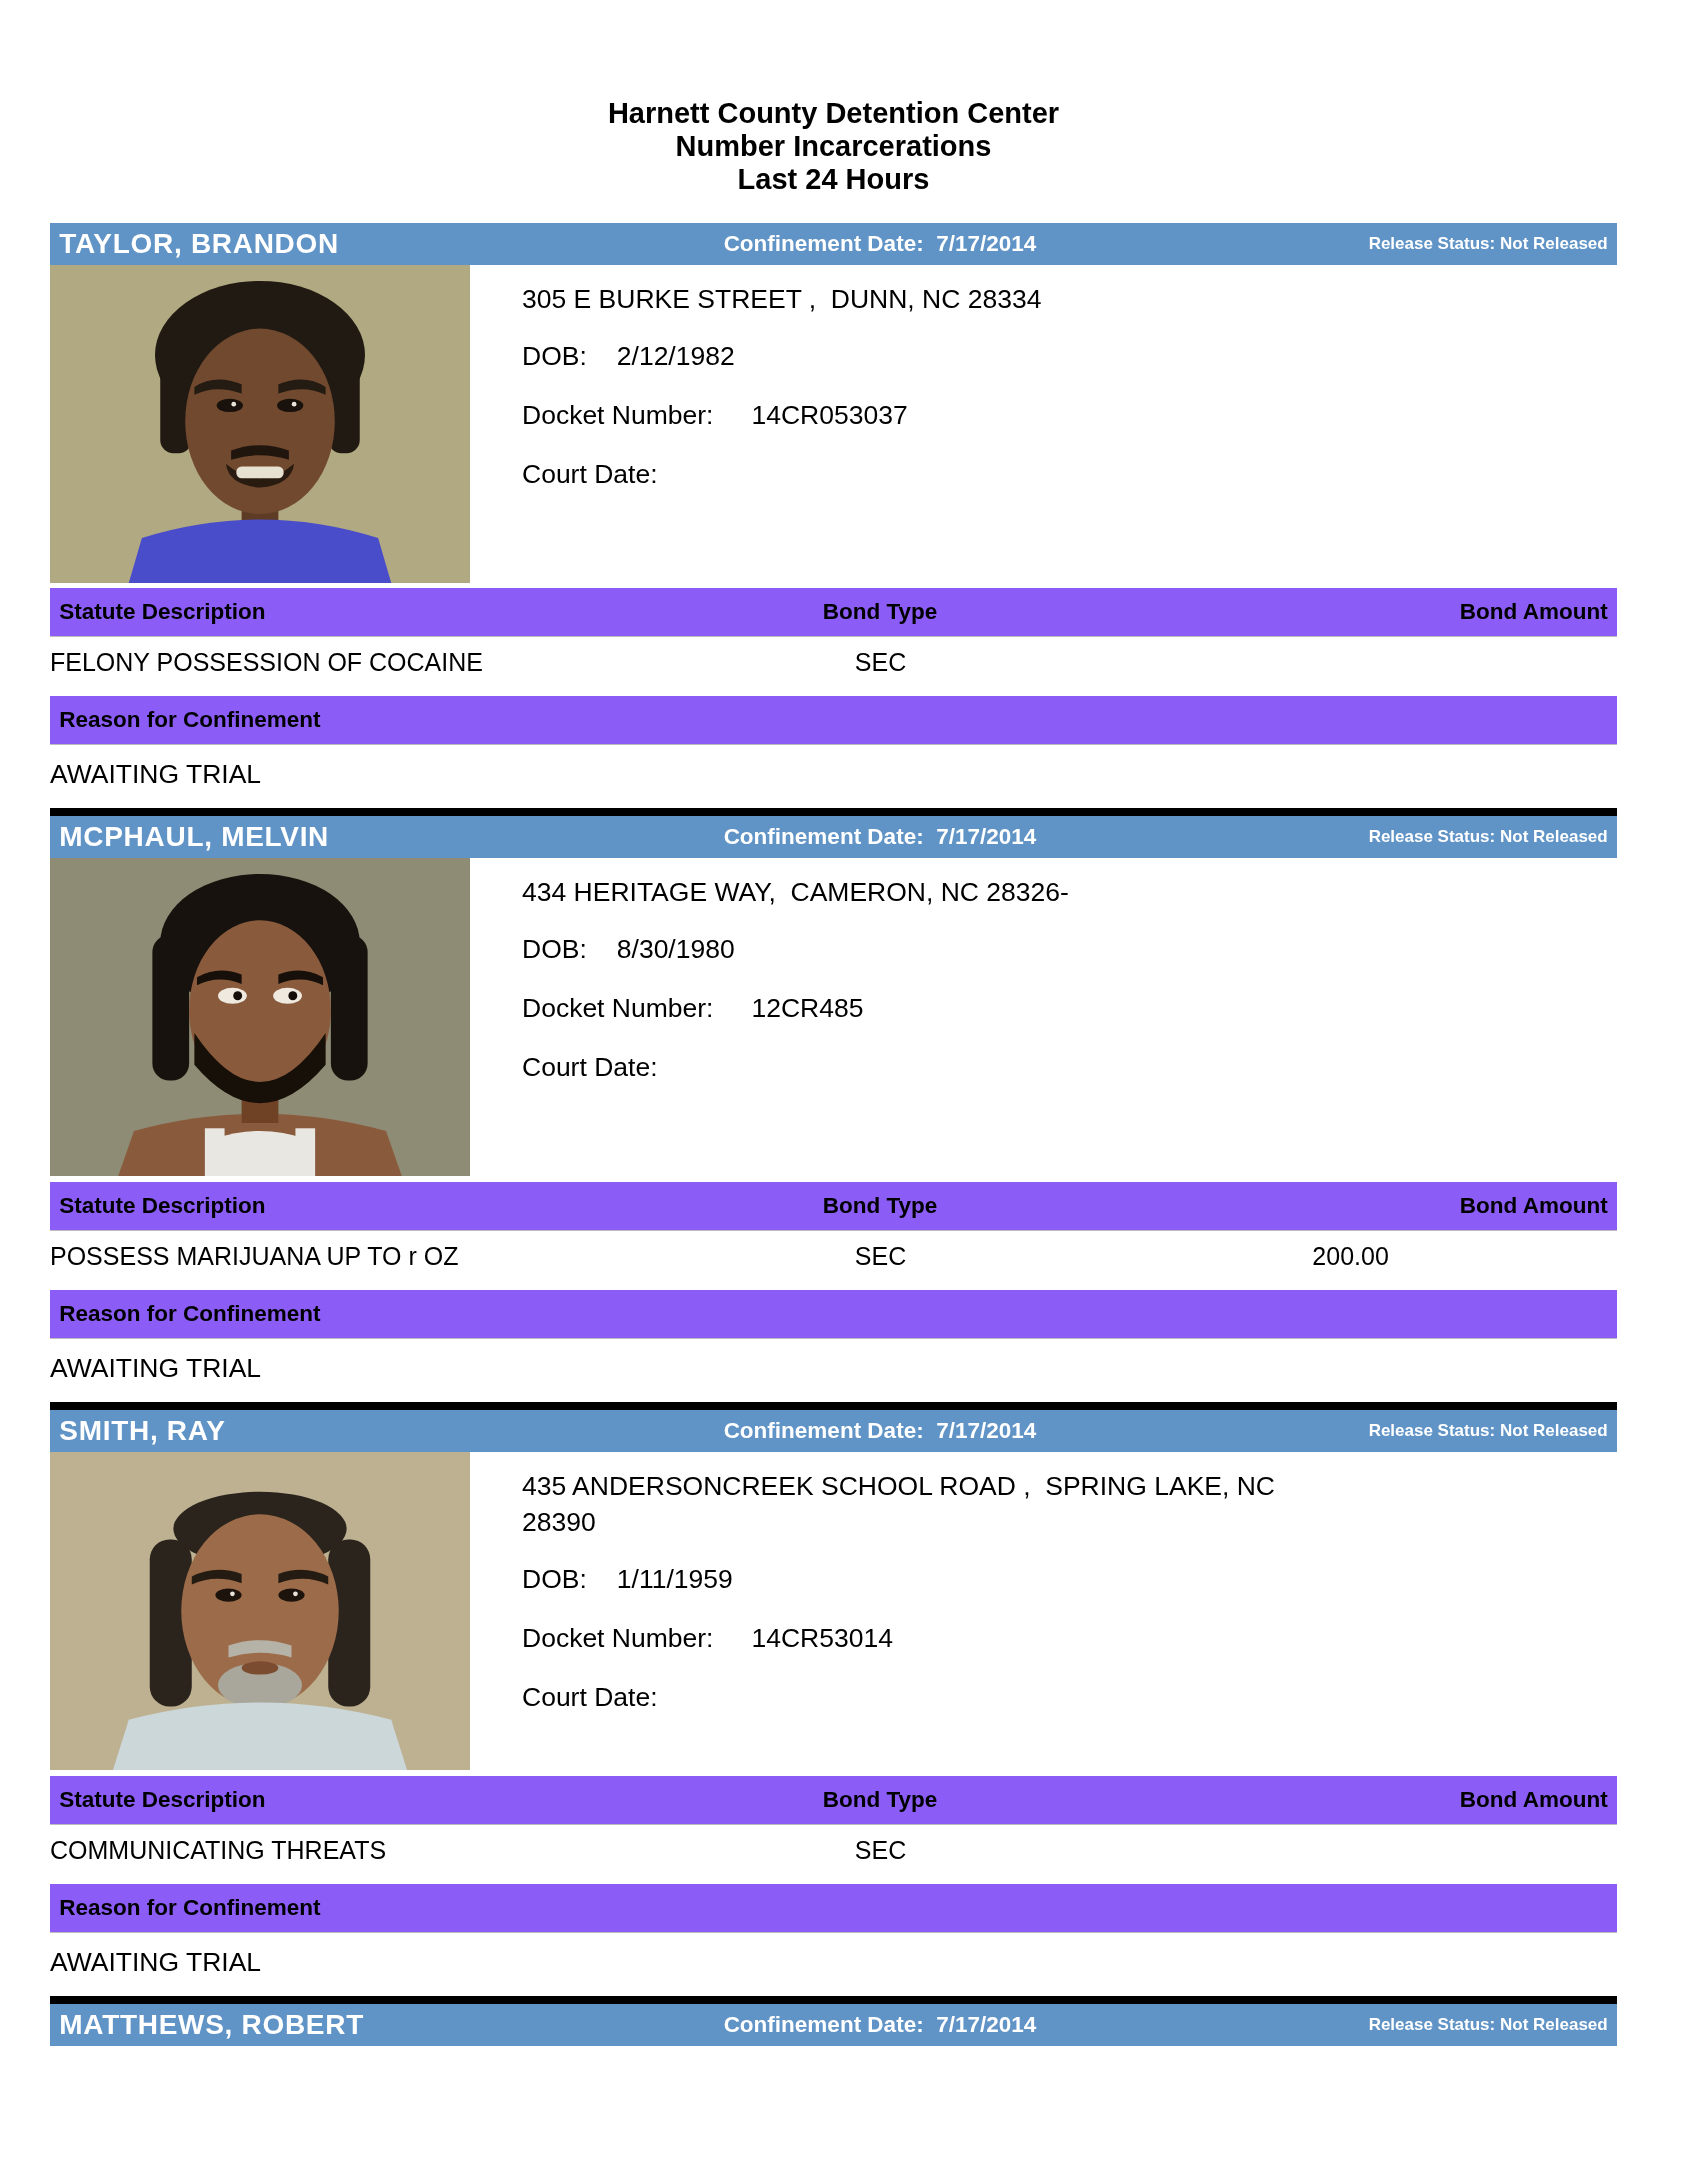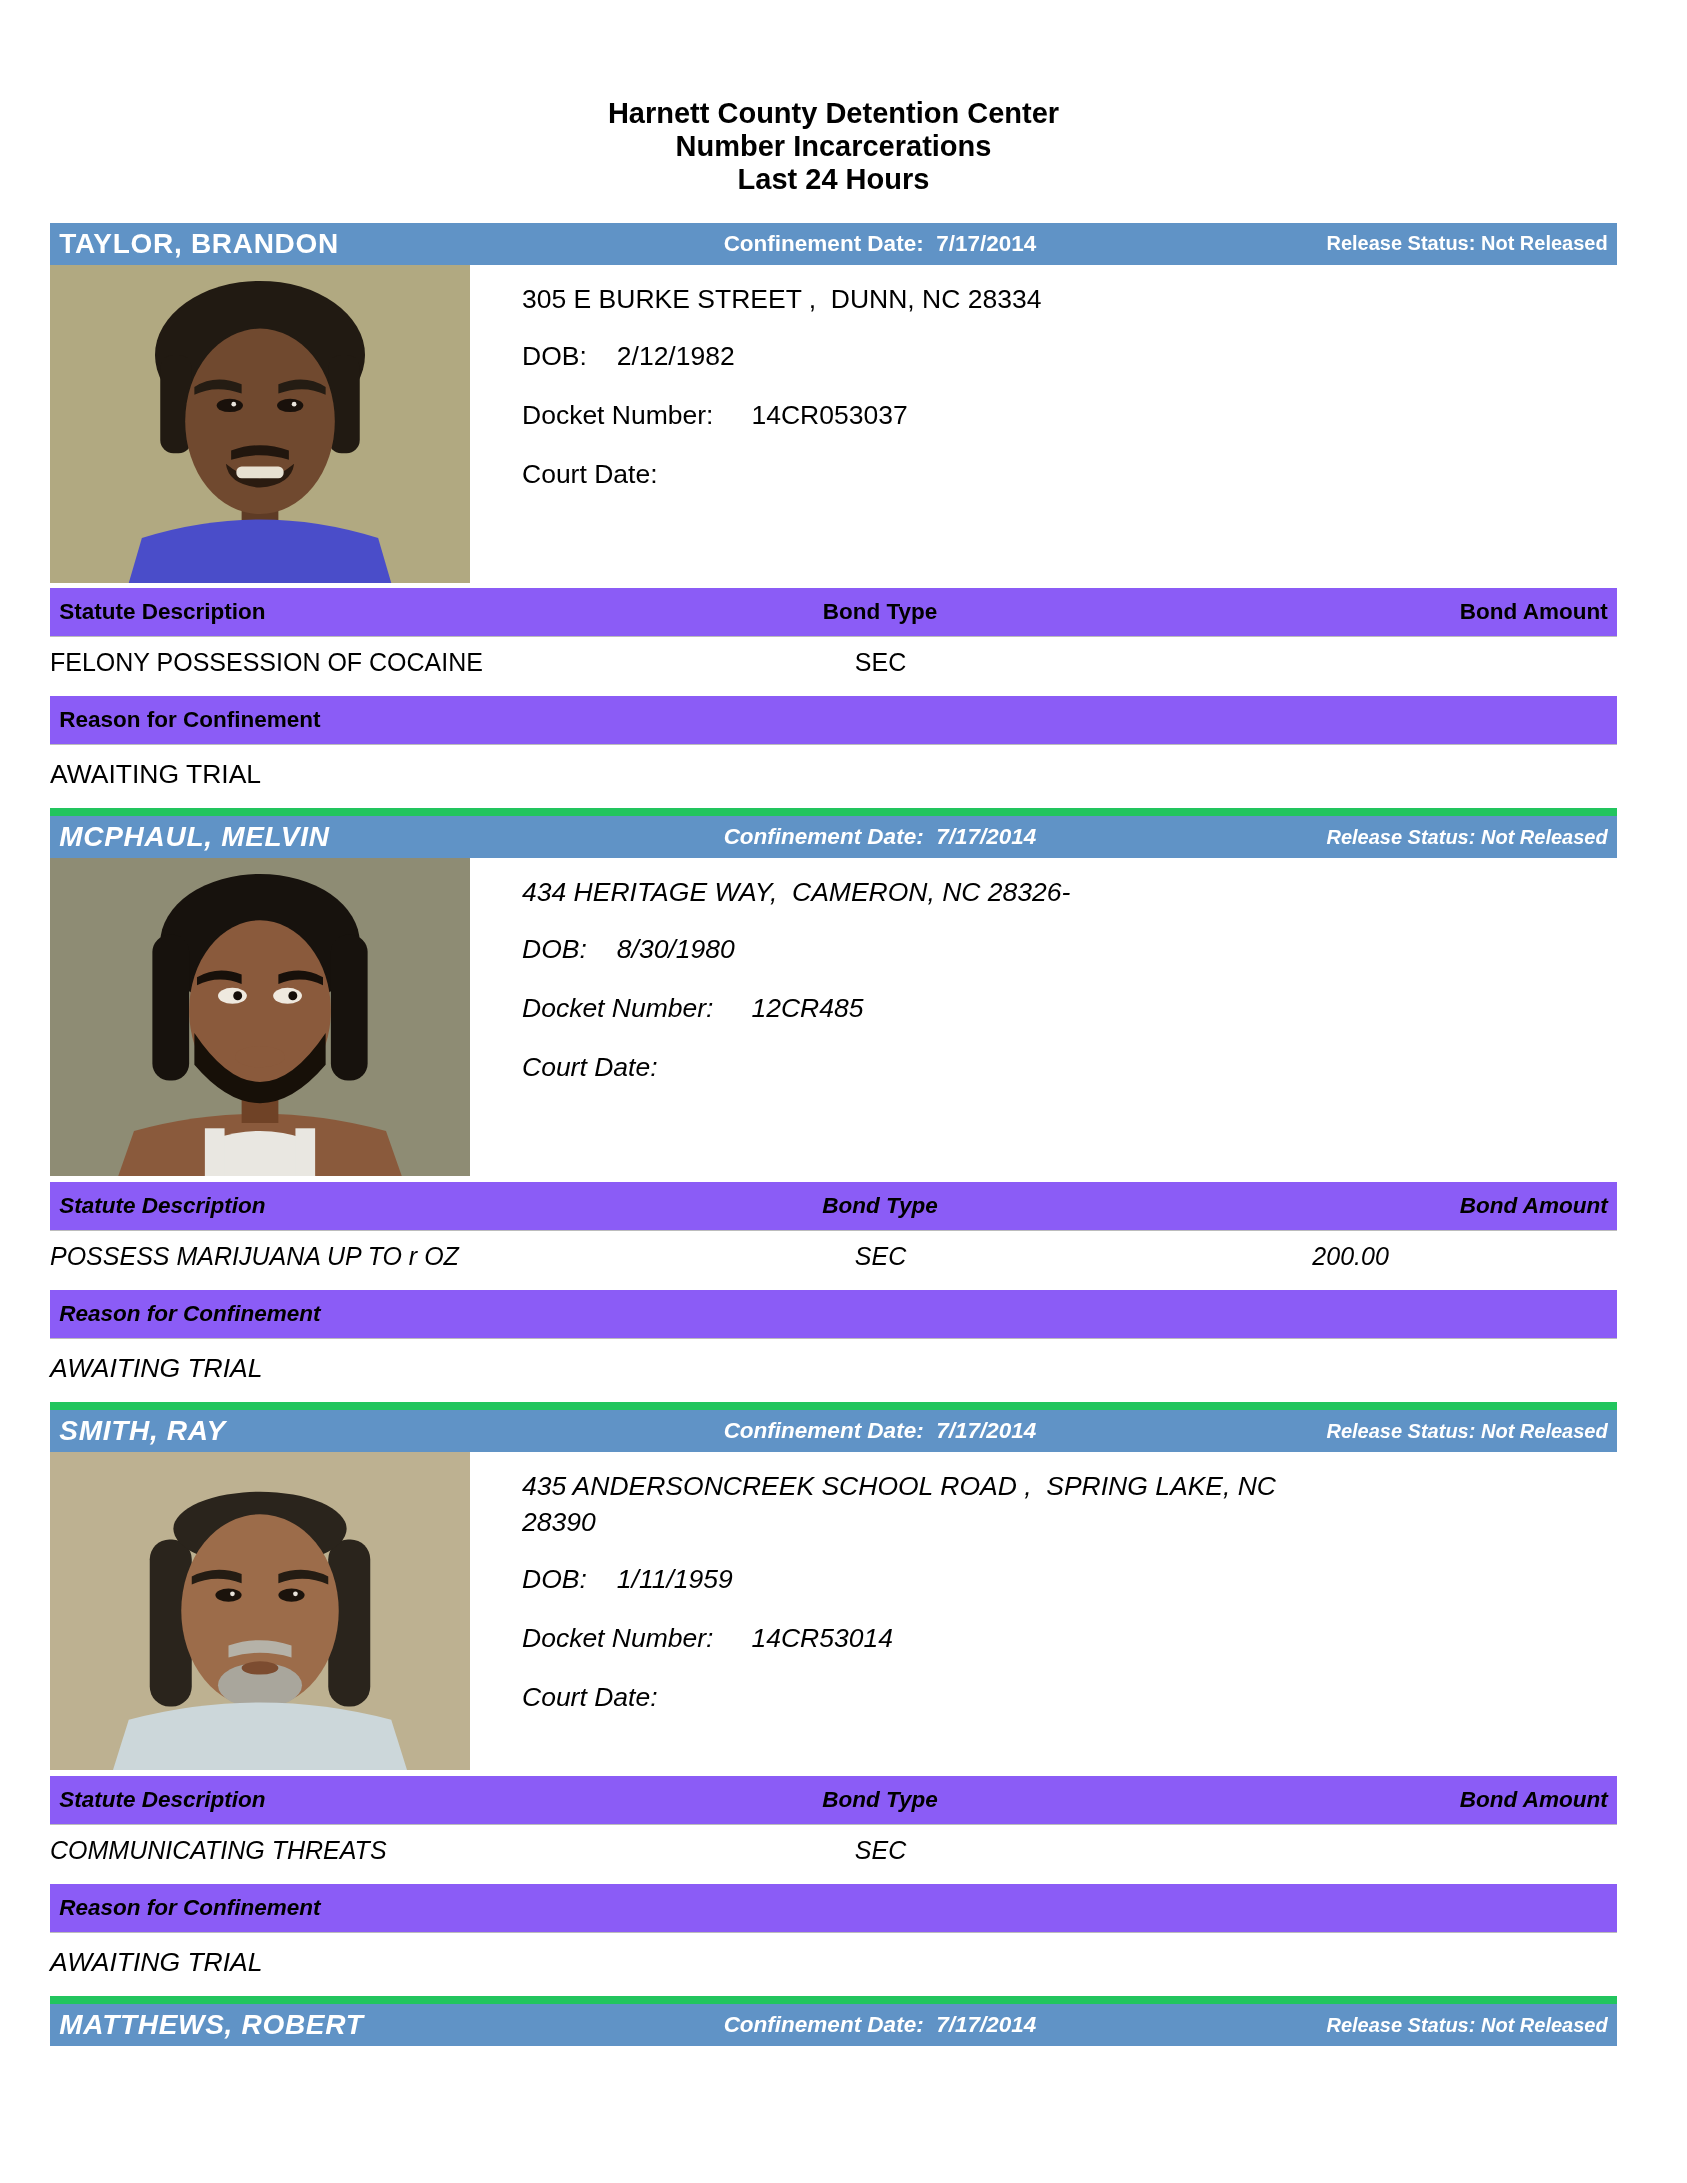--- a/index.html
+++ b/index.html
@@ -17,35 +17,35 @@
   .doc-title {
     padding-top:97px;
     text-align:center;
     font-size:29px; font-weight:bold;
     line-height:33px;
     margin-bottom:26.5px;
   }
 
   
   .record { }
-  .record + .record { border-top:8px solid #22c55e;font-style:italic; }
+  .record + .record { border-top:8px solid #000000; }
 
   .rec-header {
     height:42px;
     background:#6093c6;
     display:grid;
     grid-template-columns:40% 26% 34%;
     align-items:center;
     padding:0 9.3px;
     box-sizing:border-box;
     color:#ffffff;
   }
   .rec-name { font-size:28px; font-weight:bold; letter-spacing:0.7px; white-space:nowrap; }
   .rec-mid  { font-size:22.5px; font-weight:bold; text-align:center; white-space:nowrap; }
-  .rec-right{ font-size:20px; font-weight:bold; text-align:right; white-space:nowrap; }
+  .rec-right{ font-size:17px; font-weight:bold; text-align:right; white-space:nowrap; }
 
   .rec-body { display:flex; }
   .mug-wrap { width:420px; height:318px; flex:none; }
   svg.mug { width:100%; height:100%; display:block; }
 
   .details { padding:16px 0 0 52px; font-size:26.5px; line-height:30px; }
   .address { white-space:pre-wrap; line-height:36px; max-width:754px; margin-bottom:24px; }
   .detail-line { margin-bottom:29px; white-space:nowrap; }
   .detail-label { display:inline-block; }
   .lbl-dob { margin-right:30px;text-align:right; }

